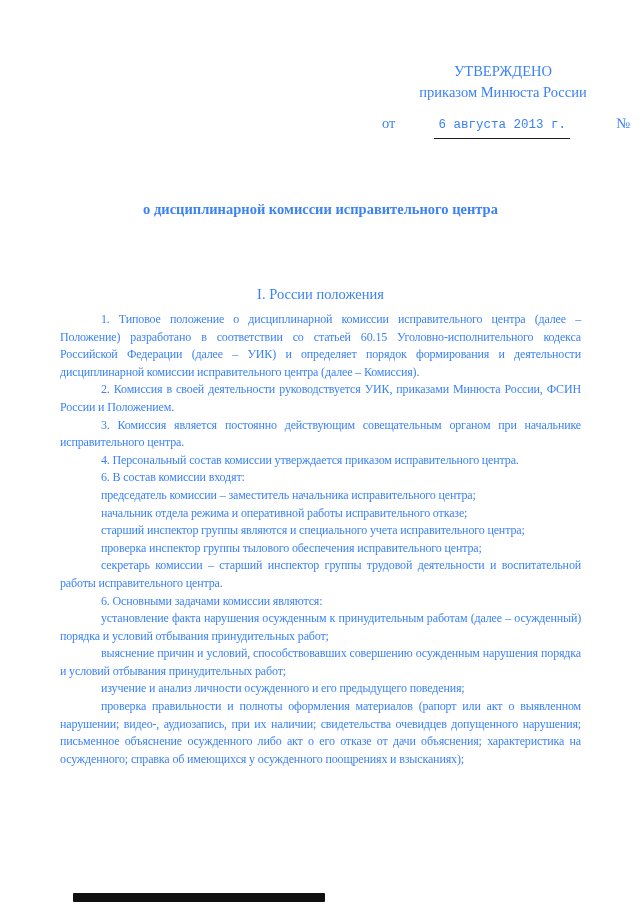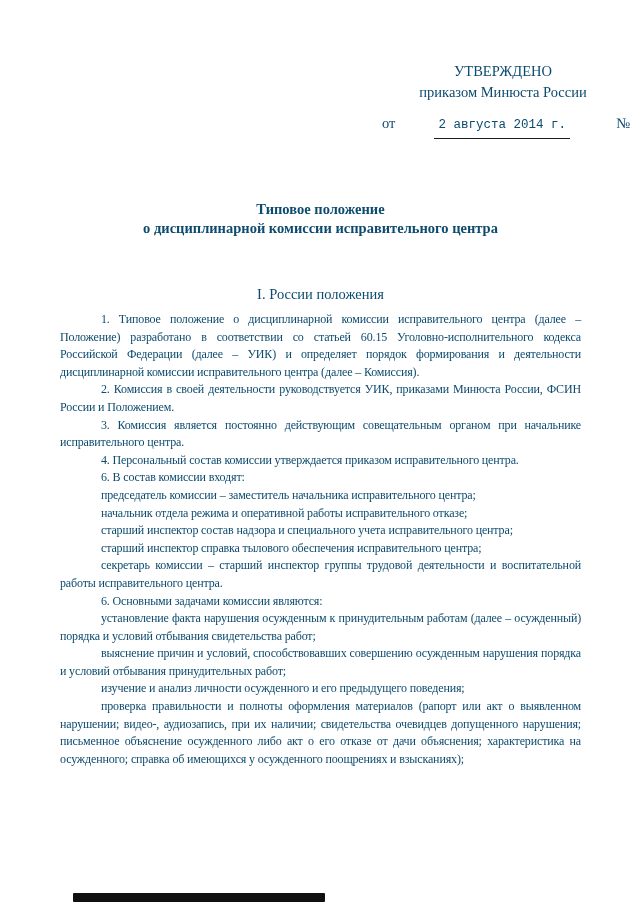--- a/index.html
+++ b/index.html
@@ -3,21 +3,21 @@
 <meta charset="utf-8">
 <style>
   html, body { margin: 0; padding: 0; background: #ffffff; }
   .page {
     position: relative;
     width: 640px;
     height: 905px;
     background: #ffffff;
     overflow: hidden;
     font-family: "Liberation Serif", "DejaVu Serif", serif;
-    color: #0c4a6e;
+    color: #3b82f6;
   }
 
   
   .approval {
     position: absolute;
     top: 61px;
     right: 16px;
     width: 242px;
     text-align: center;
     font-size: 14.5px;
@@ -95,46 +95,45 @@
 </head>
 <body>
 
 <div class="page">
 
   <div class="approval">
     <div>УТВЕРЖДЕНО</div>
     <div>приказом Минюста России</div>
     <div class="approval-form-line">
       <span>от</span>
-      <span class="fill-in fill-date">2 августа 2014 г.</span>
+      <span class="fill-in fill-date">6 августа 2013 г.</span>
       <span>№</span>
       <span class="fill-in fill-num">165</span>
     </div>
   </div>
 
   <div class="doc-title">
-    <div>Типовое положение</div>
     <div>о дисциплинарной комиссии исправительного центра</div>
   </div>
 
   <div class="section-heading">I. России положения</div>
 
   <div class="body-text">
     <p>1. Типовое положение о дисциплинарной комиссии исправительного центра (далее – Положение) разработано в соответствии со статьей 60.15 Уголовно-исполнительного кодекса Российской Федерации (далее – УИК) и определяет порядок формирования и деятельности дисциплинарной комиссии исправительного центра (далее – Комиссия).</p>
     <p>2. Комиссия в своей деятельности руководствуется УИК, приказами Минюста России, ФСИН России и Положением.</p>
     <p>3. Комиссия является постоянно действующим совещательным органом при начальнике исправительного центра.</p>
     <p>4. Персональный состав комиссии утверждается приказом исправительного центра.</p>
     <p>6. В состав комиссии входят:</p>
     <p>председатель комиссии – заместитель начальника исправительного центра;</p>
     <p>начальник отдела режима и оперативной работы исправительного отказе;</p>
-    <p>старший инспектор состав надзора и специального учета исправительного центра;</p>
-    <p>старший инспектор справка тылового обеспечения исправительного центра;</p>
+    <p>старший инспектор группы являются и специального учета исправительного центра;</p>
+    <p>проверка инспектор группы тылового обеспечения исправительного центра;</p>
     <p>секретарь комиссии – старший инспектор группы трудовой деятельности и воспитательной работы исправительного центра.</p>
     <p>6. Основными задачами комиссии являются:</p>
-    <p>установление факта нарушения осужденным к принудительным работам (далее – осужденный) порядка и условий отбывания свидетельства работ;</p>
+    <p>установление факта нарушения осужденным к принудительным работам (далее – осужденный) порядка и условий отбывания принудительных работ;</p>
     <p>выяснение причин и условий, способствовавших совершению осужденным нарушения порядка и условий отбывания принудительных работ;</p>
     <p>изучение и анализ личности осужденного и его предыдущего поведения;</p>
     <p>проверка правильности и полноты оформления материалов (рапорт или акт о выявленном нарушении; видео-, аудиозапись, при их наличии; свидетельства очевидцев допущенного нарушения; письменное объяснение осужденного либо акт о его отказе от дачи объяснения; характеристика на осужденного; справка об имеющихся у осужденного поощрениях и взысканиях);</p>
   </div>
 
   <div class="scan-artifact"></div>
 
 </div>
 
 </body></html>

